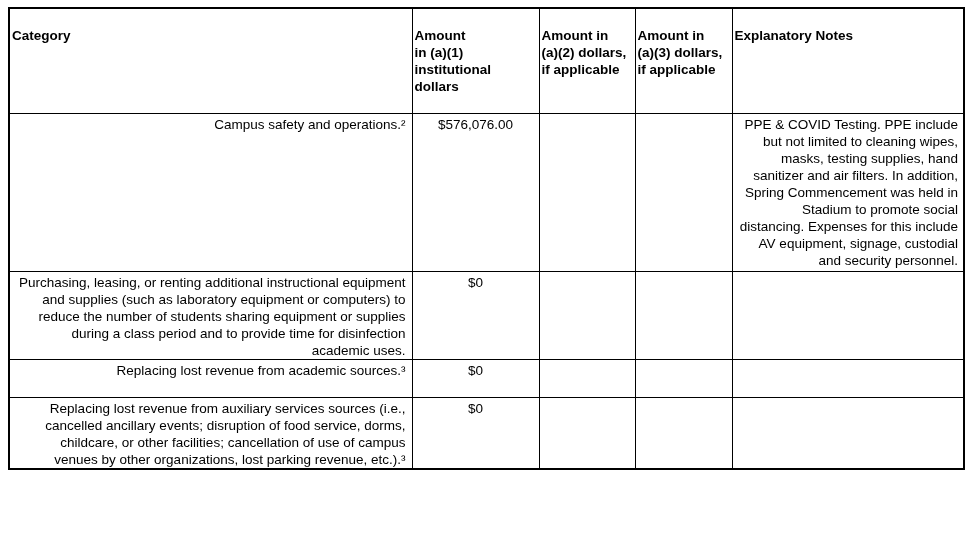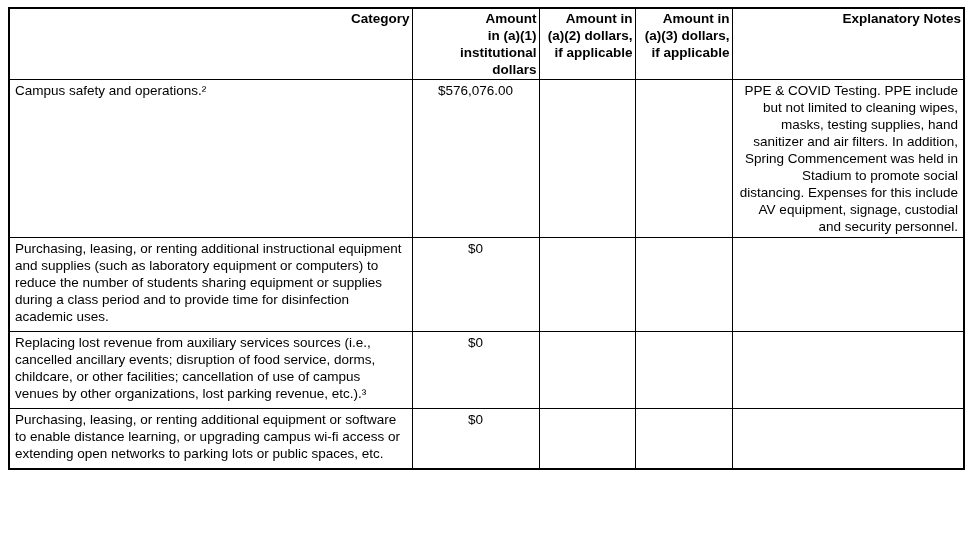--- a/index.html
+++ b/index.html
@@ -29,27 +29,27 @@
   }
   
   col.c-cat   { width: 403px; }
   col.c-a1    { width: 127px; }
   col.c-a2    { width: 96px;  }
   col.c-a3    { width: 97px;  }
   col.c-notes { width: 232px; }
 
   table.doc-table th {
     font-weight: bold;
-    text-align: right;
+    text-align: left;
     white-space: pre-line;
-    padding: 1px 2px;
+    padding: 18px 2px;
   }
   td.cell-category {
-    text-align: left;
-    padding: 2px 6px 6px 5px;
+    text-align: right;
+    padding: 2px 6px 0 5px;
   }
   td.cell-amount {
     text-align: center;
     padding: 2px 16px;
   }
   td.cell-notes {
     text-align: right;
     padding: 2px 5px;
   }
 
@@ -97,29 +97,29 @@
         <td class="cell-amount"></td>
         <td class="cell-notes">PPE &amp; COVID Testing. PPE include but not limited to cleaning wipes, masks, testing supplies, hand sanitizer and air filters. In addition, Spring Commencement was held in Stadium to promote social distancing. Expenses for this include AV equipment, signage, custodial and security personnel.</td>
       </tr>
       <tr class="row-1">
         <td class="cell-category">Purchasing, leasing, or renting additional instructional equipment and supplies (such as laboratory equipment or computers) to reduce the number of students sharing equipment or supplies during a class period and to provide time for disinfection academic uses.</td>
         <td class="cell-amount">$0</td>
         <td class="cell-amount"></td>
         <td class="cell-amount"></td>
         <td class="cell-notes"></td>
       </tr>
-      <tr class="row-3">
-        <td class="cell-category">Replacing lost revenue from auxiliary services sources (i.e., cancelled ancillary events; disruption of food service, dorms, childcare, or other facilities; cancellation of use of campus venues by other organizations, lost parking revenue, etc.).³</td>
+      <tr class="row-2">
+        <td class="cell-category">Replacing lost revenue from academic sources.³</td>
         <td class="cell-amount">$0</td>
         <td class="cell-amount"></td>
         <td class="cell-amount"></td>
         <td class="cell-notes"></td>
       </tr>
-      <tr class="row-5">
-        <td class="cell-category">Purchasing, leasing, or renting additional equipment or software to enable distance learning, or upgrading campus wi-fi access or extending open networks to parking lots or public spaces, etc.</td>
+      <tr class="row-3">
+        <td class="cell-category">Replacing lost revenue from auxiliary services sources (i.e., cancelled ancillary events; disruption of food service, dorms, childcare, or other facilities; cancellation of use of campus venues by other organizations, lost parking revenue, etc.).³</td>
         <td class="cell-amount">$0</td>
         <td class="cell-amount"></td>
         <td class="cell-amount"></td>
         <td class="cell-notes"></td>
       </tr>
 
     </tbody>
   </table>
 </div>
 

